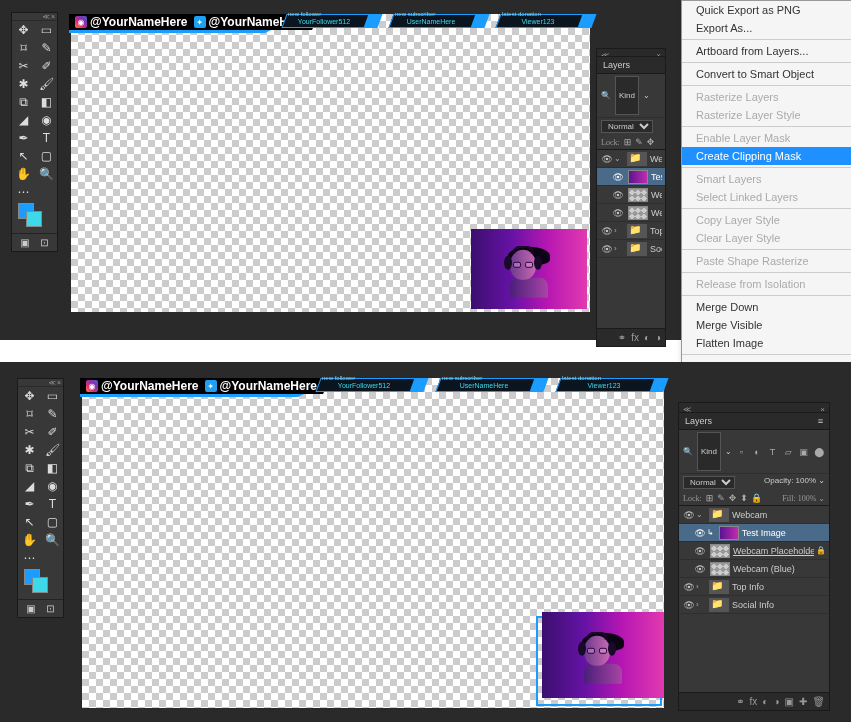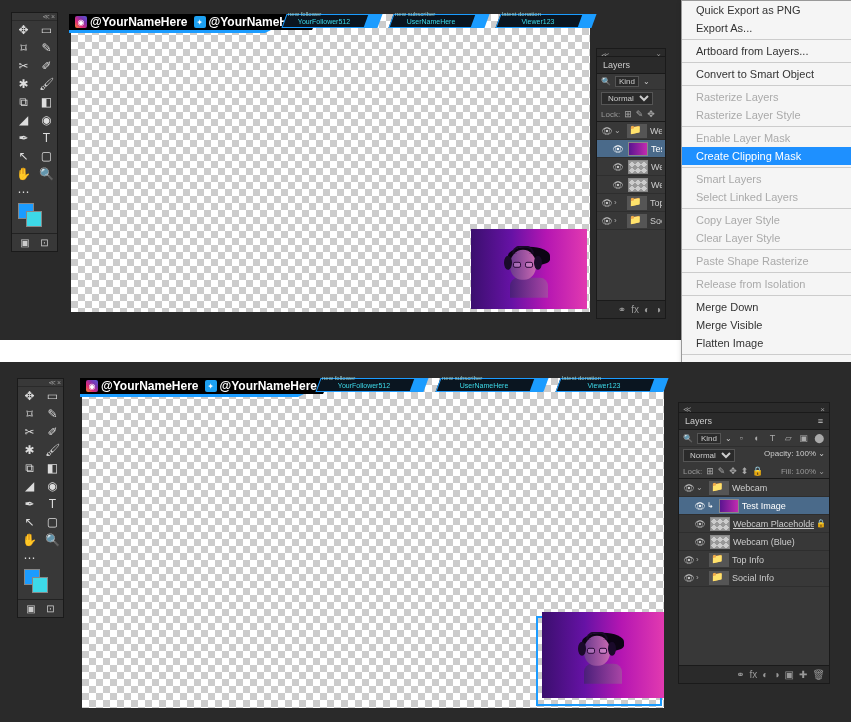--- a/index.html
+++ b/index.html
@@ -62,25 +62,25 @@
 .person .glasses{ position:absolute; top:12px; left:3px; right:3px; height:6px; display:flex; justify-content:space-between;}
 .person .glasses span{ width:8px; height:6px; border:1px solid #2a0a3a; border-radius:2px; background:rgba(255,200,255,0.3);}
 .person .body{ width:38px; height:20px; background:linear-gradient(90deg,#4a1f7a,#a845a5); border-radius:8px 8px 0 0; margin:-2px auto 0;}
 .person .hair{ position:absolute; top:-3px; left:-2px; right:-2px; height:18px; background:#0c0414; border-radius:50% 50% 30% 30%;}
 
 
 .panel { position:absolute; background:#383838; border:1px solid #1a1a1a; font-size:9px;}
 .panel-tabs { background:#2a2a2a; padding:3px 6px; border-bottom:1px solid #1a1a1a; display:flex; justify-content:space-between;}
 .panel-row { display:flex; align-items:center; padding:2px 4px; gap:4px; border-bottom:1px solid #2e2e2e;}
 .panel-row.controls { background:#383838; font-size:8px;}
-.kind-select{ background:#2a2a2a; border:1px solid #555; padding:0 3px; font-size:8px; color:#ccc;}
+.kind-select{ background:#2a2a2a; border:1px solid #555; padding:14px 3px; font-size:8px; color:#ccc;}
 .ctrl-ico{ width:12px; height:12px; display:inline-flex; align-items:center; justify-content:center; color:#aaa; font-size:9px;}
 .blend-row{ display:flex; justify-content:space-between; padding:2px 4px; font-size:8px;}
 .blend-row select{ background:#2a2a2a; border:1px solid #555; color:#ccc; font-size:8px; padding:0 2px;}
-.lock-row{ display:flex; align-items:center; padding:2px 4px; gap:4px; font-size:8px; color:#999; border-bottom:1px solid #1a1a1a;}
+.lock-row{ display:flex; align-items:center; padding:2px 4px; gap:4px; font-size:8px; color:#999; border-bottom:1px solid #1a1a1a;font-family:Liberation Serif, serif;}
 .lock-ico{ font-size:9px; color:#aaa;}
 .layer-list{ max-height:140px; overflow:hidden;}
 .layer-row { display:flex; align-items:center; padding:2px 3px; border-bottom:1px solid #2e2e2e; height:18px;}
 .layer-row.selected{ background:#4a6a8a; color:#fff;}
 .eye{ width:14px; font-size:9px; text-align:center;}
 .toggle-arrow{ width:10px; font-size:8px; color:#aaa;}
 .thumb{ width:20px; height:14px; background:#666; margin:0 3px; border:1px solid #888; flex-shrink:0;}
 .thumb.checker{ background-image:linear-gradient(45deg,#999 25%,transparent 25%),linear-gradient(-45deg,#999 25%,transparent 25%),linear-gradient(45deg,transparent 75%,#999 75%),linear-gradient(-45deg,transparent 75%,#999 75%); background-size:6px 6px; background-color:#ccc;}
 .thumb.folder{ background:#555; border:none; position:relative;}
 .thumb.folder::before{content:"📁"; font-size:10px; position:absolute; left:2px; top:0;}

